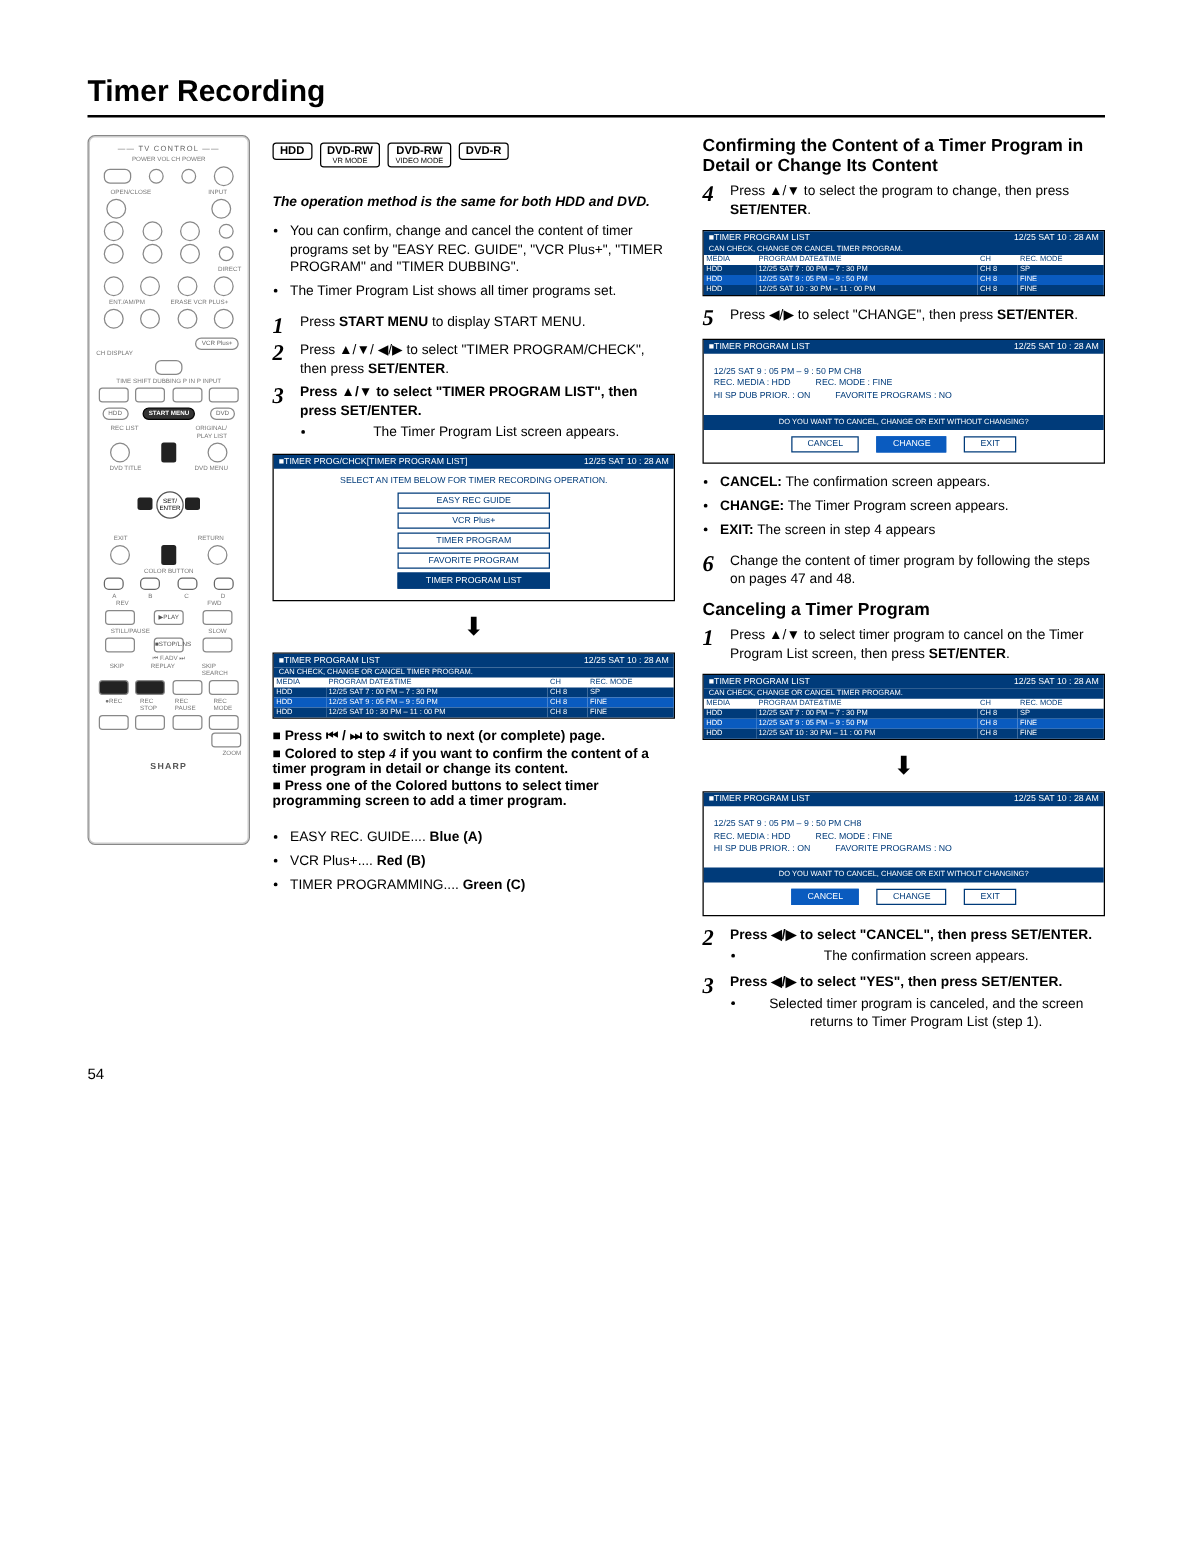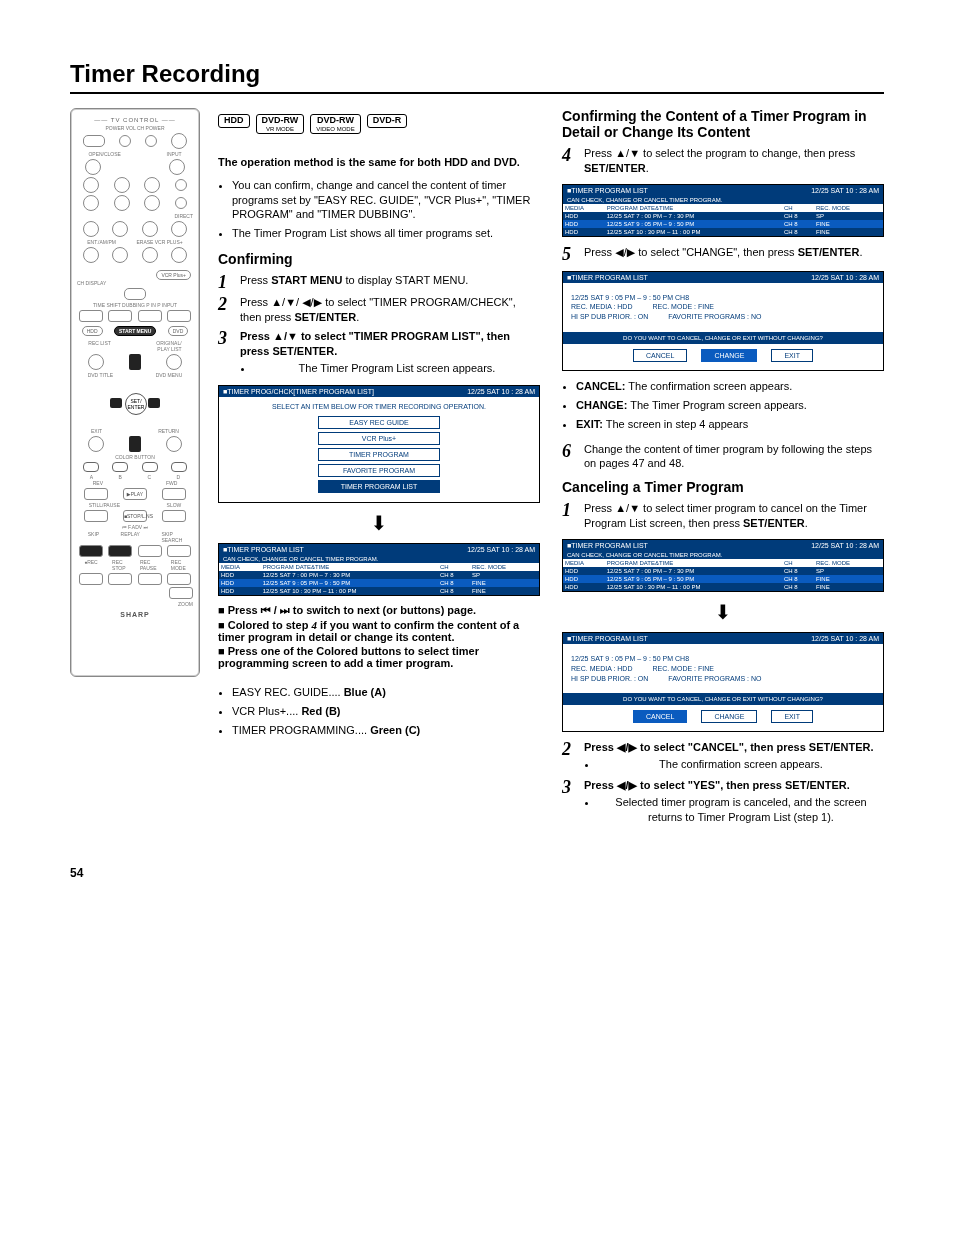--- a/index.html
+++ b/index.html
@@ -140,20 +140,21 @@
     line-height:1.1;
   }
   .tag .sub {
     display:block; font-size:6px; font-weight:normal;
   }
 
   p.lead {
     font-weight: bold;
     margin: 21px 0 8px 0;
     line-height: 1.3;
+    font-style: italic;
   }
   ul.bul {
     margin: 0 0 10px 0;
     padding-left: 14px;
   }
   ul.bul li {
     margin-bottom: 4px;
     line-height: 1.35;
   }
 
@@ -260,23 +261,23 @@
 
   .down-arrow {
     text-align:center; font-size:20px; margin:2px 0;
   }
 
   .blk-sq::before {
     content:"■ ";
   }
 
   .page-num {
-    font-weight: bold;
+    font-weight: normal;
     font-size: 12px;
-    margin-top: 35px;
+    margin-top: 20px;
   }
 </style>
 </head>
 <body>
 
 <div class="page">
   <h1 class="page-title">Timer Recording</h1>
   <hr class="hr">
 
   <div class="layout">
@@ -460,21 +461,20 @@
           <span class="tag"><span>DVD-RW</span><span class="sub">VIDEO MODE</span></span>
           <span class="tag"><span>DVD-R</span></span>
         </div>
 
         <p class="lead">The operation method is the same for both HDD and DVD.</p>
         <ul class="bul">
           <li>You can confirm, change and cancel the content of timer programs set by "EASY REC. GUIDE", "VCR Plus+", "TIMER PROGRAM" and "TIMER DUBBING".</li>
           <li>The Timer Program List shows all timer programs set.</li>
         </ul>
 
-        <h2 class="sub">Confirming</h2>
 
         <div class="step">
           <div class="step-num">1</div>
           <div class="step-body primary">
             <span>Press </span><span class="hv">START MENU</span><span> to display START MENU.</span>
           </div>
         </div>
 
         <div class="step">
           <div class="step-num">2</div>
@@ -541,21 +541,21 @@
                   <td>HDD</td>
                   <td>12/25  SAT  10 : 30  PM  –  11 : 00  PM</td>
                   <td>CH 8</td>
                   <td>FINE</td>
                 </tr>
           </tbody>
             </table>
         </div>
 
         <p style="margin:2px 0; font-weight:bold;">
-          <span class="blk-sq"><span>Press </span><span>⏮ / ⏭</span><span>  to switch to next (or buttons) page.</span></span>
+          <span class="blk-sq"><span>Press </span><span>⏮ / ⏭</span><span>  to switch to next (or complete) page.</span></span>
         </p>
         <p style="margin:2px 0; font-weight:bold;">
           <span class="blk-sq"><span>Colored to step </span><span style="font-style:italic;font-family:Georgia,serif">4</span><span> if you want to confirm the content of a timer program in detail or change its content.</span></span>
         </p>
         <p style="margin:2px 0 0 0; font-weight:bold;">
           <span class="blk-sq"><span>Press one of the </span><span class="hv">Colored</span><span> buttons to select timer programming screen to add a timer program.</span></span>
         </p>
         <ul class="bul" style="margin-top:16px;">
           <li>EASY REC. GUIDE.... <b>Blue (A)</b></li>
           <li>VCR Plus+.... <b>Red (B)</b></li>

